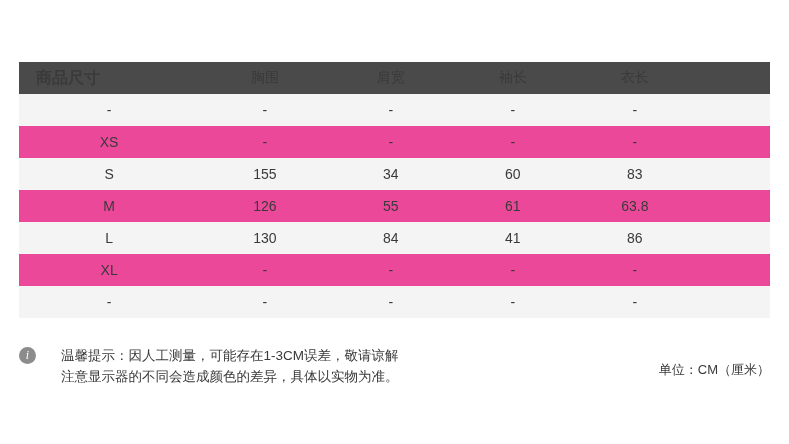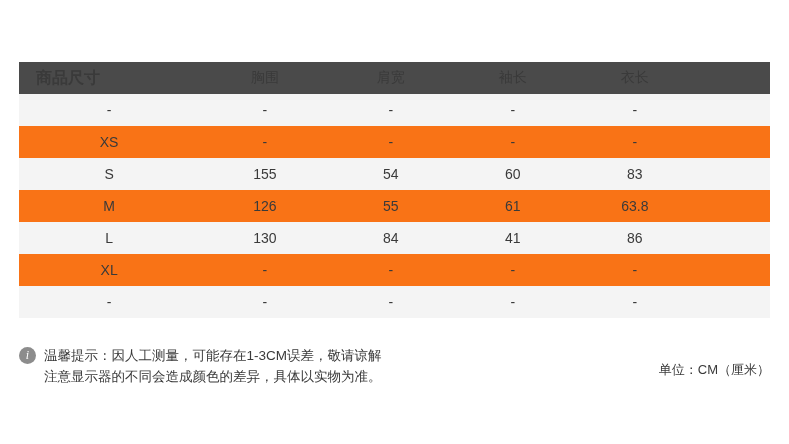--- a/index.html
+++ b/index.html
@@ -51,21 +51,21 @@
   thead th.first-col {
     text-align: left;
     padding-left: 17px;
     font-weight: bold;
     font-size: 16px;
   }
   tbody tr.odd-row {
     background: #f4f4f4;
   }
   tbody tr.even-row {
-    background: #f97316;
+    background: #ec4899;
   }
   tbody td.first-col {
     font-size: 14px;
     color: #3a3a3a;
   }
   col.c1 { width: 24.0%; }
   col.c2 { width: 17.5%; }
   col.c3 { width: 16.0%; }
   col.c4 { width: 16.5%; }
   col.c5 { width: 16.0%; }
@@ -93,21 +93,21 @@
     color: #ffffff;
     font-size: 12px;
     font-style: italic;
     font-family: "Liberation Serif", serif;
     line-height: 17px;
     text-align: center;
     flex: 0 0 auto;
     margin-top: 2px;
   }
   .note-text {
-    margin-left: 8px;
+    margin-left: 25px;
     font-size: 13.5px;
     line-height: 21px;
     color: #3a3a3a;
     white-space: pre-line;
   }
   .unit {
     position: absolute;
     right: 0;
     top: 16px;
     font-size: 13px;
@@ -152,21 +152,21 @@
           <td class="first-col">XS</td>
           <td>-</td>
           <td>-</td>
           <td>-</td>
           <td>-</td>
           <td></td>
         </tr>
         <tr class="odd-row">
           <td class="first-col">S</td>
           <td>155</td>
-          <td>54</td>
+          <td>34</td>
           <td>60</td>
           <td>83</td>
           <td></td>
         </tr>
         <tr class="even-row">
           <td class="first-col">M</td>
           <td>126</td>
           <td>55</td>
           <td>61</td>
           <td>63.8</td>

